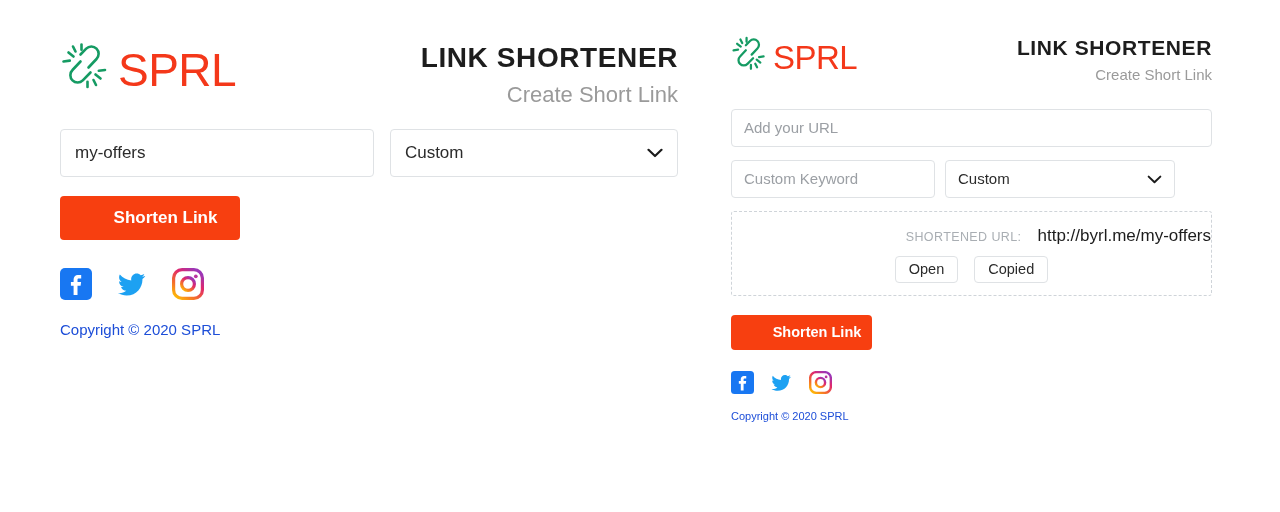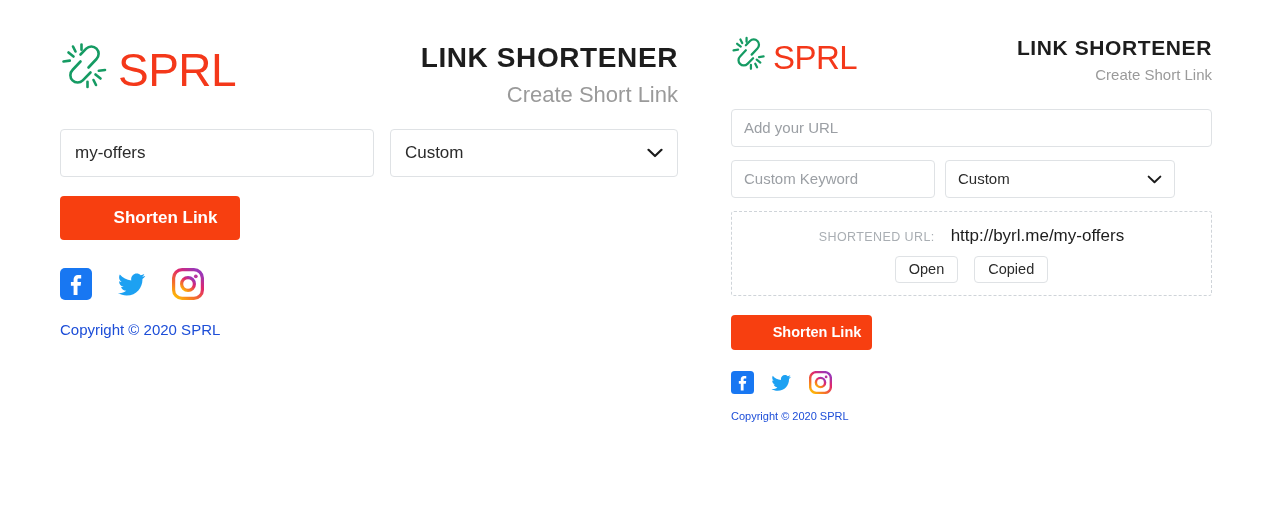--- a/index.html
+++ b/index.html
@@ -116,21 +116,21 @@
   .result-box {
     box-sizing: border-box;
     border: 1px dashed #cfd4d9;
     border-radius: 3px;
     background: #fff;
     text-align: center;
   }
   .result-line {
     display: flex;
     align-items: baseline;
-    justify-content: center;
+    justify-content: flex-end;
   }
   .result-label {
     color: #a9aeb3;
     letter-spacing: 0.4px;
   }
   .result-url {
     color: #1d1d1d;
   }
   .result-actions {
     display: flex;

